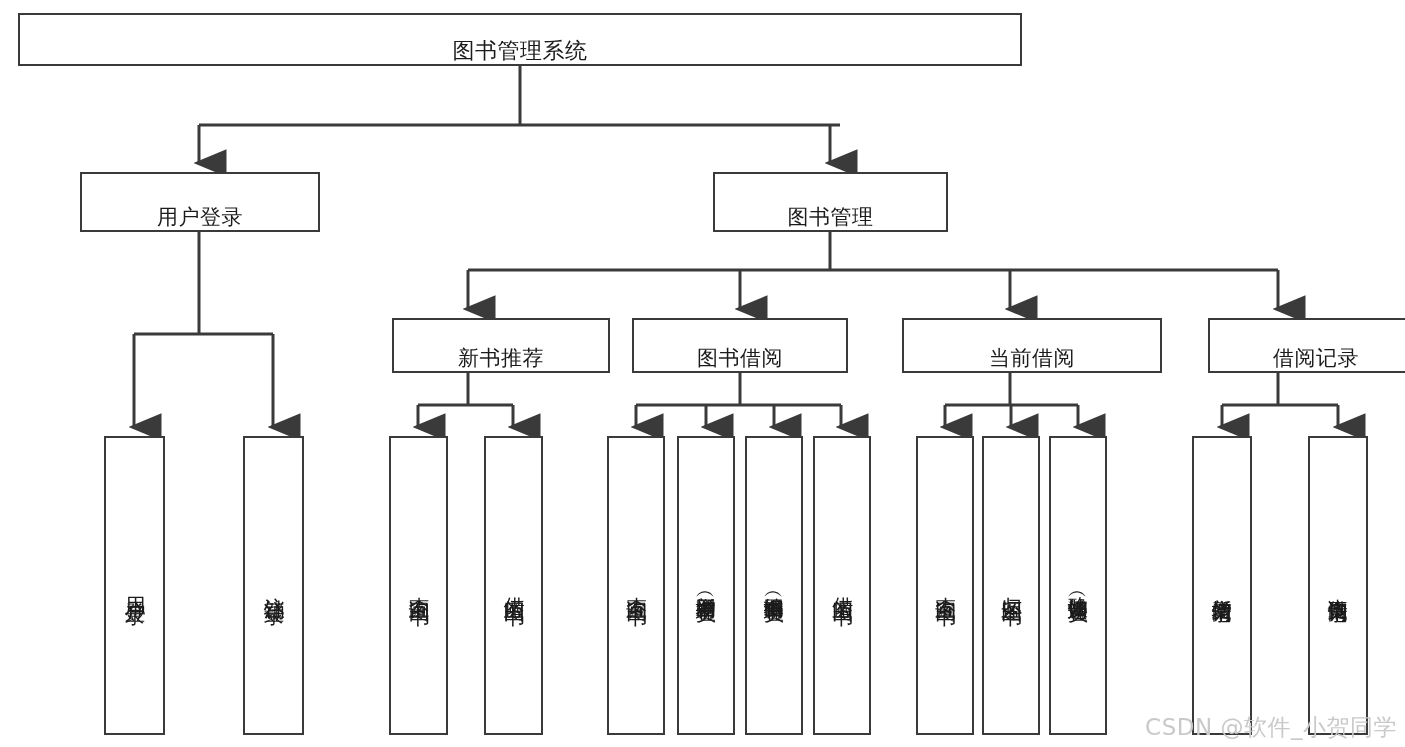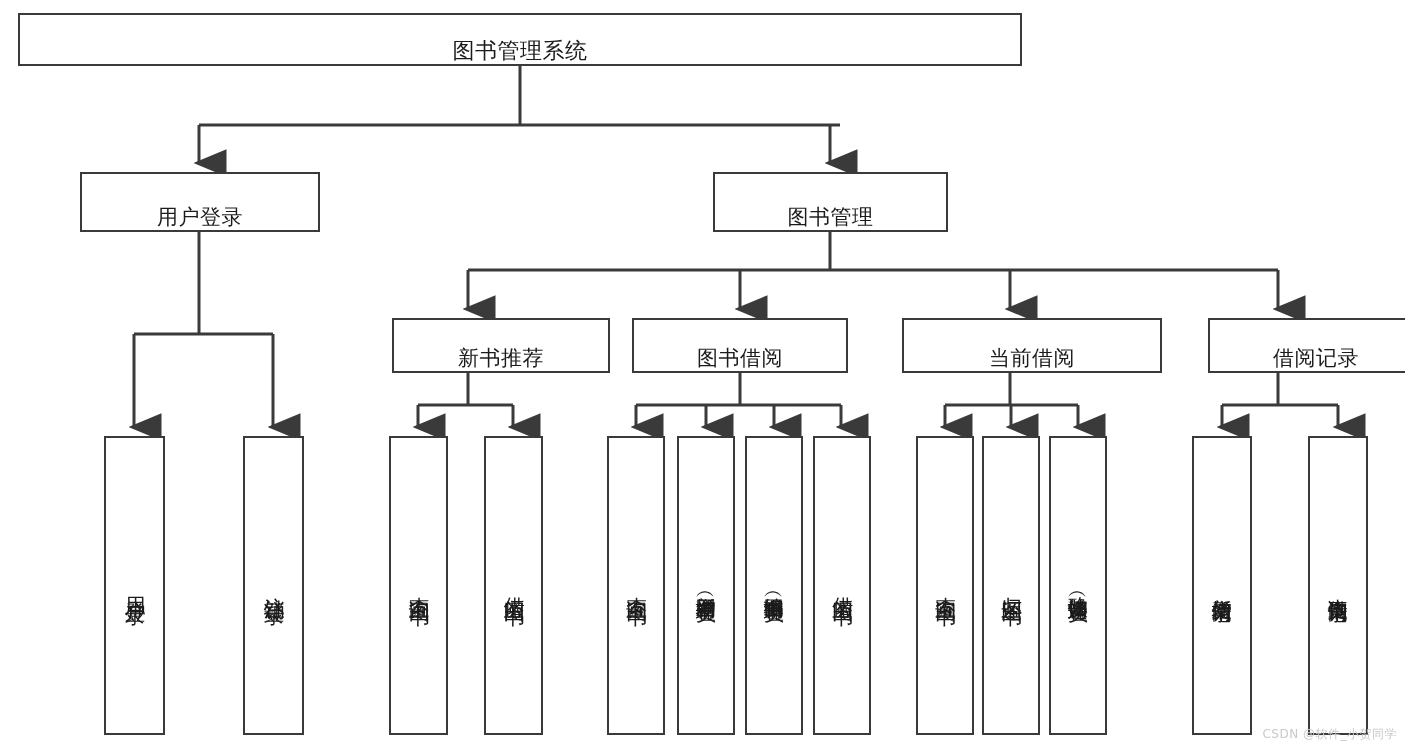--- a/index.html
+++ b/index.html
@@ -67,21 +67,21 @@
     max-height: 100%;
   }
   .node.vert.tall .label {
     font-size: 20px;
     letter-spacing: 1px;
   }
   #watermark {
     position: absolute;
     right: 8px;
     bottom: 4px;
-    font-size: 12px;
+    font-size: 23px;
     color: #c9c9c9;
     letter-spacing: 0.5px;
     z-index: 5;
     white-space: nowrap;
   }
 </style>
 </head>
 <body>
 
 <div id="canvas">

